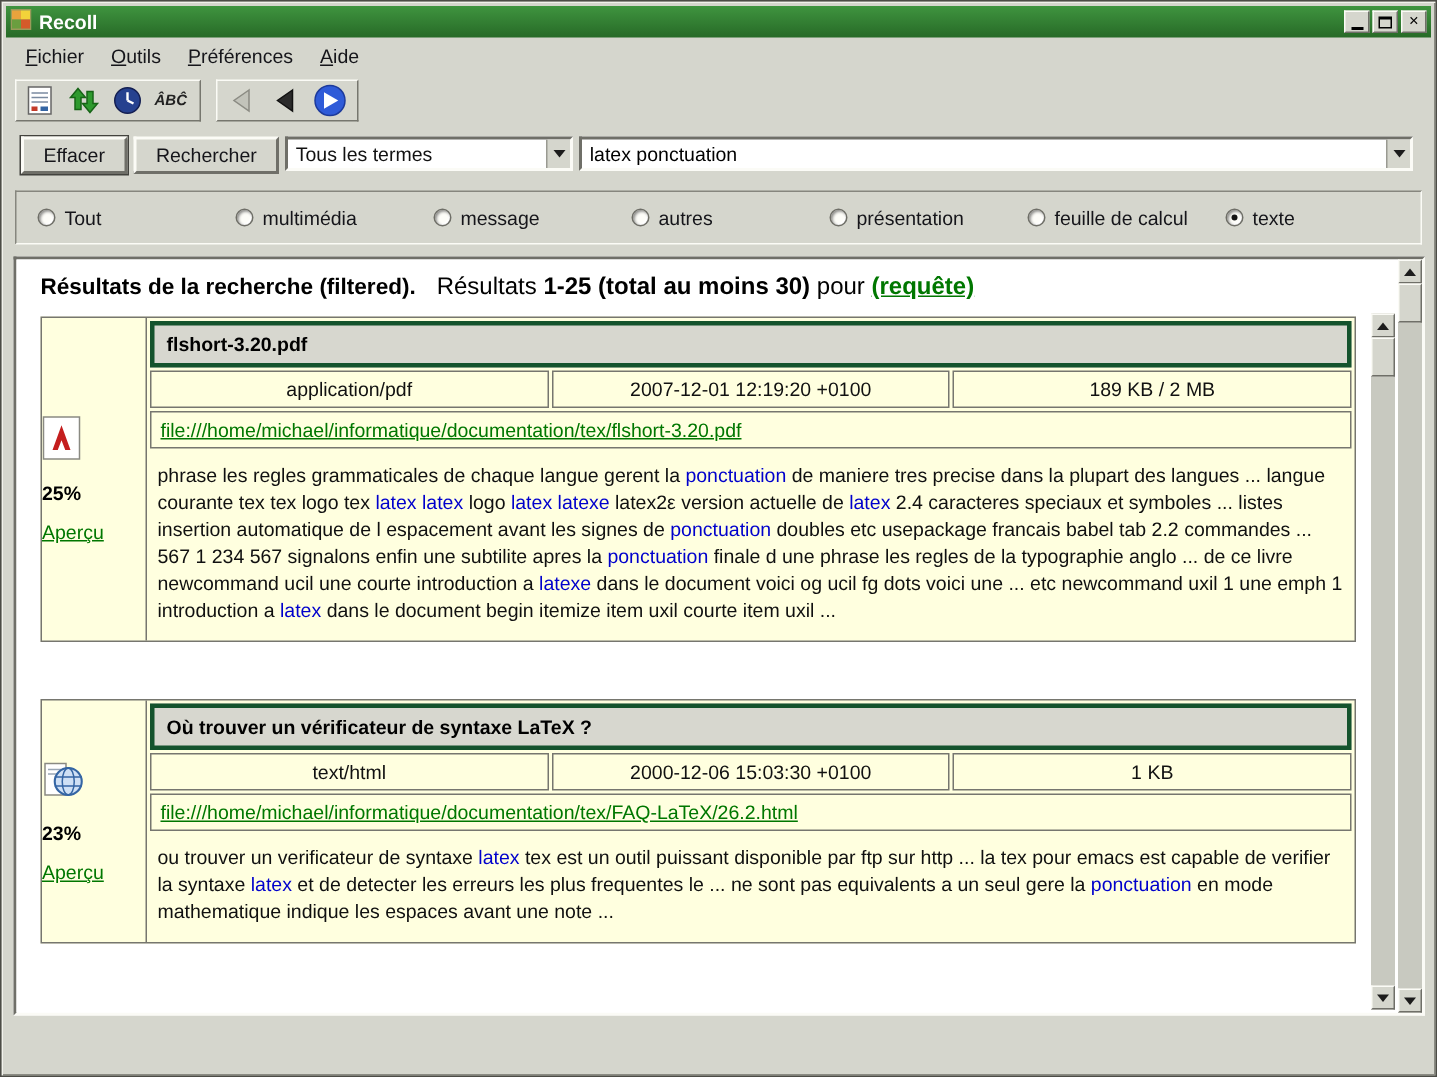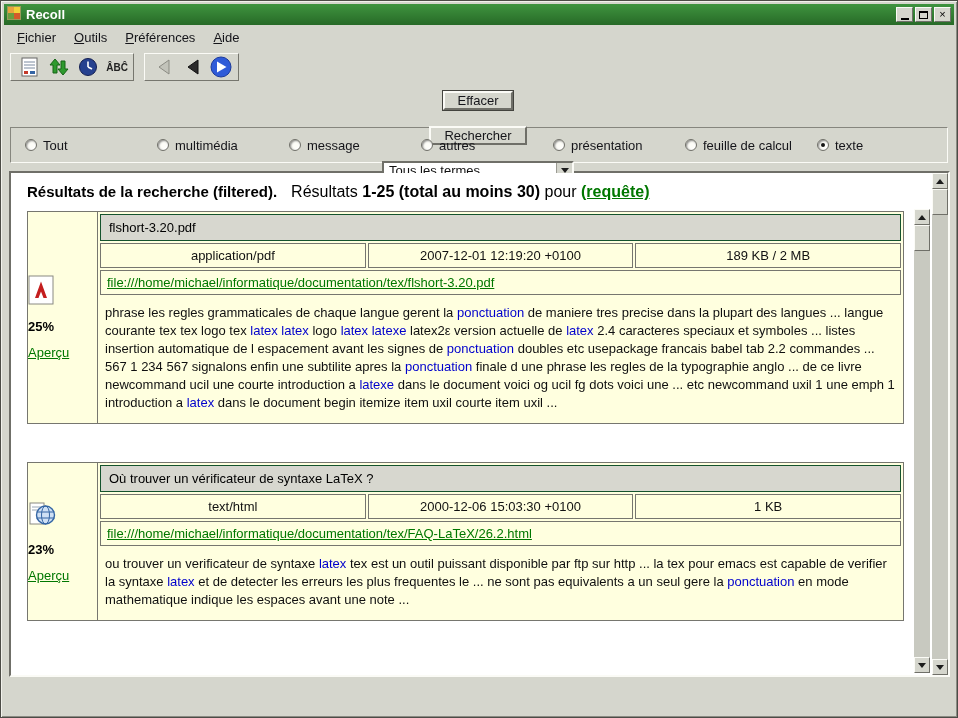--- a/index.html
+++ b/index.html
@@ -21,25 +21,25 @@
 
   
   .menubar { height:23px; margin-top:1px; display:flex; align-items:center; padding-left:4px; }
   .menu-item { display:inline-block; padding:3px 9px; color:#15151a; }
   .menu-item::first-letter { text-decoration:underline; }
 
   
   .toolbar { height:32px; margin-top:2px; display:flex; align-items:center; gap:10px; padding-left:6px; }
   .tool-group { height:28px; display:flex; align-items:center; gap:4px; padding:1px 5px; background:#d5d6cd;
     border:1px solid; border-color:#fbfbf6 #76766e #76766e #fbfbf6; }
-  .tool-btn { width:25px; height:16px; display:flex; align-items:center; justify-content:flex-end; }
+  .tool-btn { width:25px; height:16px; display:flex; align-items:center; justify-content:flex-start;font-style:italic; }
   .spell-label { font-size:10px; font-weight:bold; color:#222; }
 
   
-  .search-row { height:26px; margin-top:8px; display:flex; align-items:center; gap:16px; padding:0 12px 0 10px;flex-direction:column; }
+  .search-row { height:26px; margin-top:8px; display:flex; align-items:flex-start; gap:4px; padding:0 12px 0 10px; }
   .btn { height:25px; padding:0 13px; background:#d5d6cd; font-size:13px; color:#15151a;
     border:2px solid; border-color:#fbfbf6 #6f6f68 #6f6f68 #fbfbf6; }
   .btn.default { box-shadow:0 0 0 1px #43433e; }
   .combo { height:23px; background:#fff; display:flex; align-items:center;
     border:2px solid; border-color:#6f6f68 #fbfbf6 #fbfbf6 #6f6f68; }
   .combo-mode { width:192px; }
   .combo-query { flex:1; }
   .combo-text { flex:1; padding:0 5px; white-space:nowrap; overflow:hidden; }
   .combo-input { flex:1; border:none; outline:none; background:transparent; font:13px "Liberation Sans",sans-serif; padding:0 5px; height:100%; }
   .combo-arrow { width:16px; align-self:stretch; background:#d5d6cd; border-left:1px solid #9a9a92;
@@ -68,21 +68,21 @@
   .query-link { color:#007700; font-weight:bold; text-decoration:underline; }
 
   .result { display:flex; border:1px solid #76766f; background:#ffffdf; margin-left:8px; }
   .result-1 { margin-top:10px; }
   .result-2 { margin-top:38px; }
   .res-left { width:70px; flex:none; border-right:1px solid #76766f; display:flex; flex-direction:column;
     justify-content:center; gap:11px; }
   .res-pct { font-weight:bold; color:#000; }
   .res-preview { color:#007700; text-decoration:underline; }
   .res-main { flex:1; min-width:0; padding:2px; display:flex; flex-direction:column; gap:2px; }
-  .res-row-title { border:1px solid #14532d; background:#d7d7cf; font-weight:normal; padding:5px 8px; color:#000; }
+  .res-row-title { border:3px solid #14532d; background:#d7d7cf; font-weight:bold; padding:5px 8px; color:#000; }
   .res-meta { display:flex; gap:2px; }
   .res-meta-cell { flex:1; border:1px solid #76766f; text-align:center; padding:4px 2px; }
   .res-url-row { border:1px solid #76766f; padding:4px 6px; white-space:nowrap; overflow:hidden; }
   .res-url { color:#007700; text-decoration:underline; }
   .res-snippet { padding:7px 5px 9px 5px; line-height:18px; color:#101010; }
   .hl { color:#0000cc; }
 
   
   .sb { width:16px; flex:none; background:#c8c9c0; display:flex; flex-direction:column; }
   .sb-inner { position:absolute; right:2px; top:36px; bottom:2px; width:16px; background:#c8c9c0; display:flex; flex-direction:column; }

